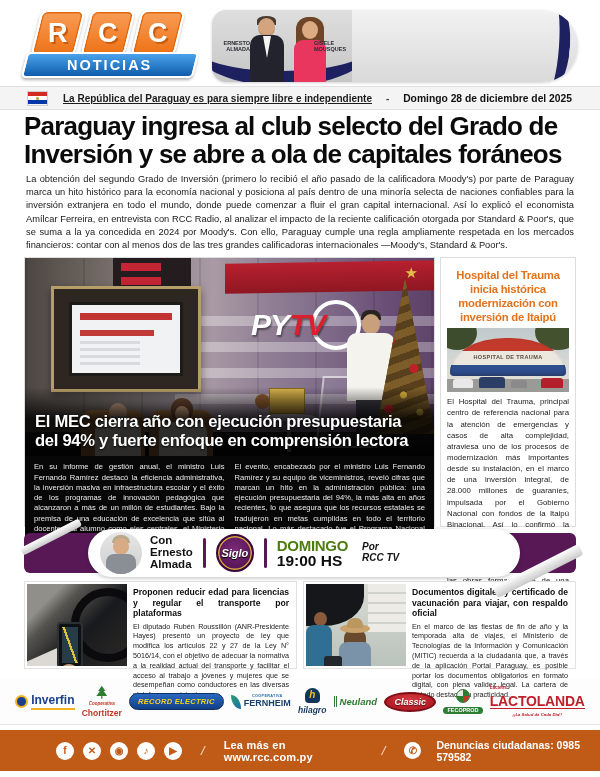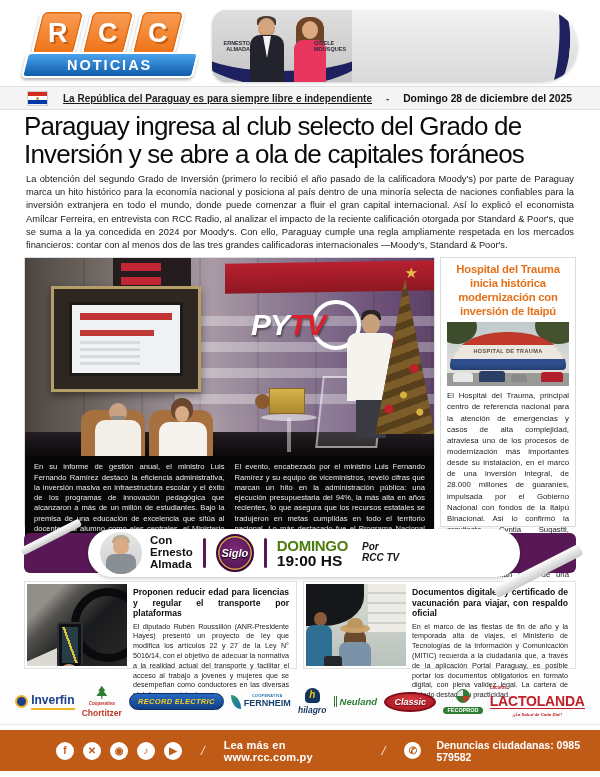--- a/index.html
+++ b/index.html
@@ -62,21 +62,21 @@
     box-shadow:0 0 0 1px rgba(0,0,0,.15); }
   .flag .fr { left:0; top:0; width:100%; height:4.4px; background:#d52b1e; }
   .flag .fw { left:0; top:4.4px; width:100%; height:4.4px; background:#fff; }
   .flag .fb { left:0; top:8.8px; width:100%; height:4.2px; background:#0038a8; }
   .flag .fe { left:8px; top:5.5px; width:3px; height:3px; border-radius:50%; background:#b89b2a; }
   .motto-text { font-size:10px; color:#1c1c1c; font-weight:600;text-decoration:underline; }
   .motto-sep { flex:1; text-align:center; font-size:10px; color:#444; font-weight:700; }
   .motto-date { font-size:10.3px; color:#111; font-weight:600; }
 
   
-  .headline { margin:3px 24px 0; font-size:26px; font-weight:400; color:#0b0b0b;
+  .headline { margin:3px 24px 0; font-size:26px; font-weight:700; color:#0b0b0b;
     letter-spacing:-.8px; line-height:1.06; }
   .lead { margin:5px 26px 0; font-size:9.3px; line-height:1.42; text-align:justify;
     color:#191919; font-weight:500; }
 
   
   .row { display:flex; gap:5px; margin:5px 24px 0; height:270px; }
   .main-card { width:411px; flex:none; border:1px solid #ddd; background:#070707; }
   .studio { position:relative; height:198px; overflow:hidden;
     background:linear-gradient(90deg,#4c4642 0%,#6c645e 16%,#8f8489 32%,#a99aa5 46%,#907f94 60%,#7e6a88 74%,#6a4e76 88%,#5c4167 100%); }
   .panel-dark { left:88px; top:0; width:78px; height:44px; background:#241c1e; }
@@ -127,21 +127,21 @@
       radial-gradient(circle 3px at 70% 86%, #d8b23f 0 3px, transparent 4px); }
   .star { right:16px; top:6px; color:#e2bb4a; font-size:15px; z-index:3; position:absolute; }
   .caption { position:absolute; left:0; right:0; bottom:0; z-index:5;
     padding:26px 10px 6px; color:#fff; font-size:16.6px; font-weight:800;
     line-height:1.12; letter-spacing:-.3px;
     background:linear-gradient(180deg, rgba(0,0,0,0), rgba(0,0,0,.82) 46%);
     text-shadow:0 1px 2px #000; }
   .cols { display:flex; gap:10px; padding:6px 9px 8px; background:#070707; }
   .cols p { flex:1; color:#eaeaea; font-size:7.6px; line-height:1.36; text-align:justify; }
 
-  .side-card { flex:1; border:1px solid #ddd; background:#fff; padding:4px 6px; }
+  .side-card { flex:1; border:1px solid #ddd; background:#fff; padding:10px 6px; }
   .side-card h2 { color:#e4721c; font-size:11.3px; font-weight:800; text-align:center;
     line-height:1.22; margin:1px 0 4px; letter-spacing:-.2px; }
   .hosp { position:relative; height:64px; overflow:hidden; margin-bottom:4px;
     background:linear-gradient(180deg,#bfc9cd,#e9e5da); }
   .tree-l { left:-10px; top:-12px; width:40px; height:34px; border-radius:50%; background:#3c4c2c; }
   .tree-r { right:-12px; top:-14px; width:46px; height:36px; border-radius:50%; background:#44512f; }
   .h-bld { position:absolute; left:3px; right:3px; top:10px; height:38px; overflow:hidden;
     border-radius:48% 48% 4px 4px / 90% 90% 4px 4px;
     background:linear-gradient(180deg,#c23a2b 0 34%, #ece8e0 34% 72%, #2e4e8e 72% 100%);
     box-shadow:inset 0 -2px 4px rgba(0,0,0,.25); }
@@ -348,20 +348,21 @@
         <i class="stand-hair"></i>
         <i class="stand-head"></i>
         <i class="stand-shirt"></i>
         <i class="stand-pants"></i>
         <i class="bear"></i>
         <i class="giftbox"></i>
         <i class="tbl-top"></i>
         <i class="tbl-leg"></i>
         <i class="tree"></i>
         <span class="star">★</span>
+        <div class="caption">El MEC cierra año con ejecución presupuestaria del 94% y fuerte enfoque en comprensión lectora</div>
       </div>
       <div class="cols">
         <p>En su informe de gestión anual, el ministro Luis Fernando Ramírez destacó la eficiencia administrativa, la inversión masiva en infraestructura escolar y el éxito de los programas de innovación pedagógica que alcanzaron a más de un millón de estudiantes. Bajo la premisa de una educación de excelencia que sitúa al docente y al alumno como ejes centrales, el Ministerio de Educación y Ciencias (MEC) presentó días pasados su Informe de Gestión 2025.</p>
         <p>El evento, encabezado por el ministro Luis Fernando Ramírez y su equipo de viceministros, reveló cifras que marcan un hito en la administración pública: una ejecución presupuestaria del 94%, la más alta en años recientes, lo que asegura que los recursos estatales se tradujeron en metas cumplidas en todo el territorio nacional. Lo más destacado fue el Programa Nacional de Lectura, Escritura y Oralidad «Ñe'ẽry».</p>
       </div>
     </section>
 
     <aside class="side-card">
       <h2>Hospital del Trauma inicia histórica modernización con inversión de Itaipú</h2>
       <div class="hosp">

